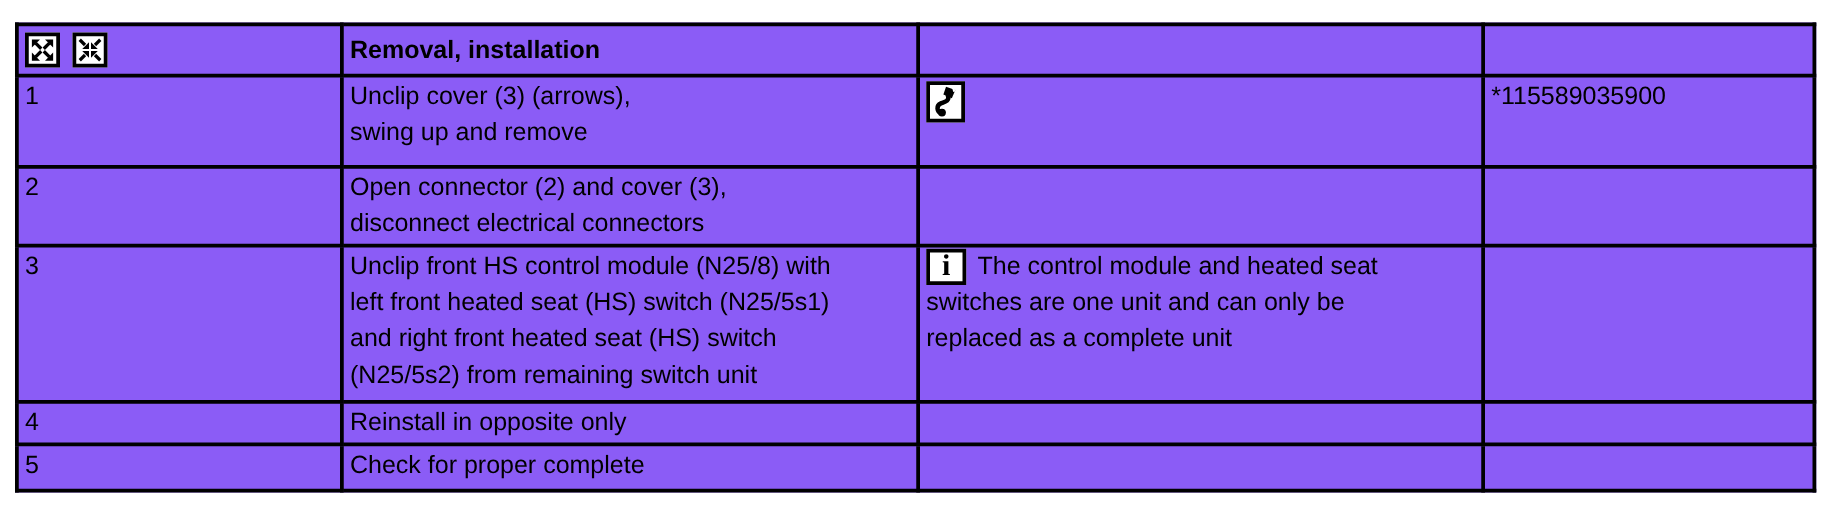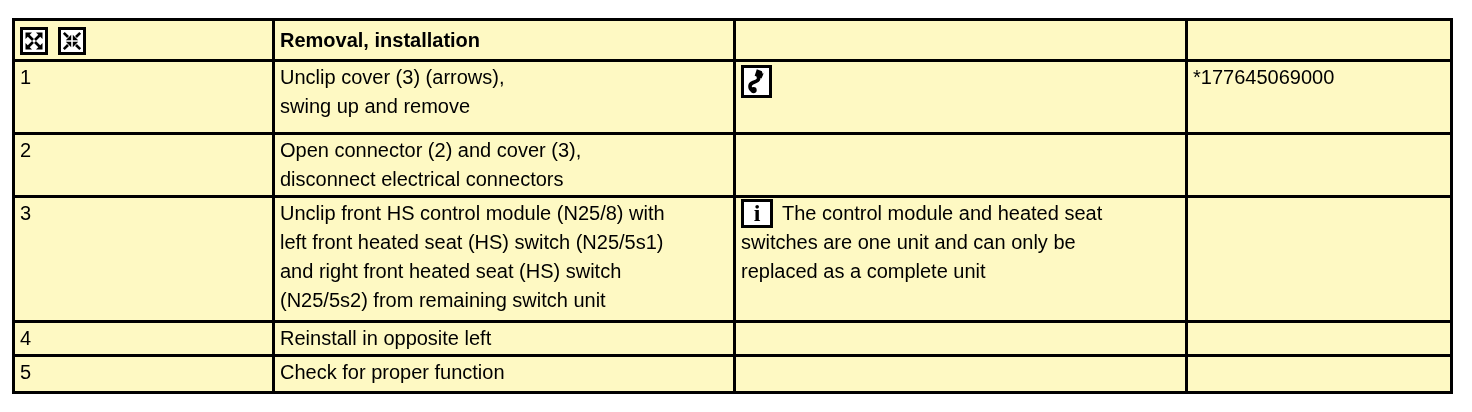--- a/index.html
+++ b/index.html
@@ -11,21 +11,21 @@
     font-family: "Liberation Sans", sans-serif;
     color: #000000;
   }
   .doc-table {
     position: absolute;
     left: 12px;
     top: 18px;
     width: 1438px;
     border-collapse: collapse;
     table-layout: fixed;
-    background: #fef9c3;
+    background: #8b5cf6;
   }
   .doc-table td, .doc-table th {
     border: 3px solid #000000;
     vertical-align: top;
     text-align: left;
     padding: 1px 5px;
     font-size: 20px;
     line-height: 29px;
     font-weight: normal;
     overflow: hidden;
@@ -123,21 +123,21 @@
   <tr class="r1">
     <td><span class="txt">1</span></td>
     <td><span class="txt">Unclip cover (3) (arrows),
 swing up and remove</span></td>
     <td><span class="sym-box"><svg viewBox="0 0 20 24" xmlns="http://www.w3.org/2000/svg">
               <path d="M10.3 1.2 L16.9 3.6 L14.4 9.4 L8.4 6.8 Z" fill="#000"></path>
               <line x1="15.2" y1="1.2" x2="16.2" y2="4.8" stroke="#fff" stroke-width="1.6"></line>
               <path d="M11.6 7.6 C13.2 11.4 8.8 12.2 6.6 13.1 C3.2 14.5 3.5 19.3 7.2 20.1" fill="none" stroke="#000" stroke-width="3.2" stroke-linecap="round"></path>
               <circle cx="7.4" cy="19.6" r="2.8" fill="#000"></circle>
             </svg></span></td>
-    <td><span class="txt">*177645069000</span></td>
+    <td><span class="txt">*115589035900</span></td>
   </tr>
   <tr class="r2">
     <td><span class="txt">2</span></td>
     <td><span class="txt">Open connector (2) and cover (3),
 disconnect electrical connectors</span></td>
     <td></td>
     <td></td>
   </tr>
   <tr class="r3">
     <td><span class="txt">3</span></td>
@@ -145,24 +145,24 @@
 left front heated seat (HS) switch (N25/5s1)
 and right front heated seat (HS) switch
 (N25/5s2) from remaining switch unit</span></td>
     <td><span class="info-box">i</span><span class="txt">The control module and heated seat
 switches are one unit and can only be
 replaced as a complete unit</span></td>
     <td></td>
   </tr>
   <tr class="r4">
     <td><span class="txt">4</span></td>
-    <td><span class="txt">Reinstall in opposite left</span></td>
+    <td><span class="txt">Reinstall in opposite only</span></td>
     <td></td>
     <td></td>
   </tr>
   <tr class="r5">
     <td><span class="txt">5</span></td>
-    <td><span class="txt">Check for proper function</span></td>
+    <td><span class="txt">Check for proper complete</span></td>
     <td></td>
     <td></td>
   </tr>
 </tbody>
   </table>
 
 </body></html>

